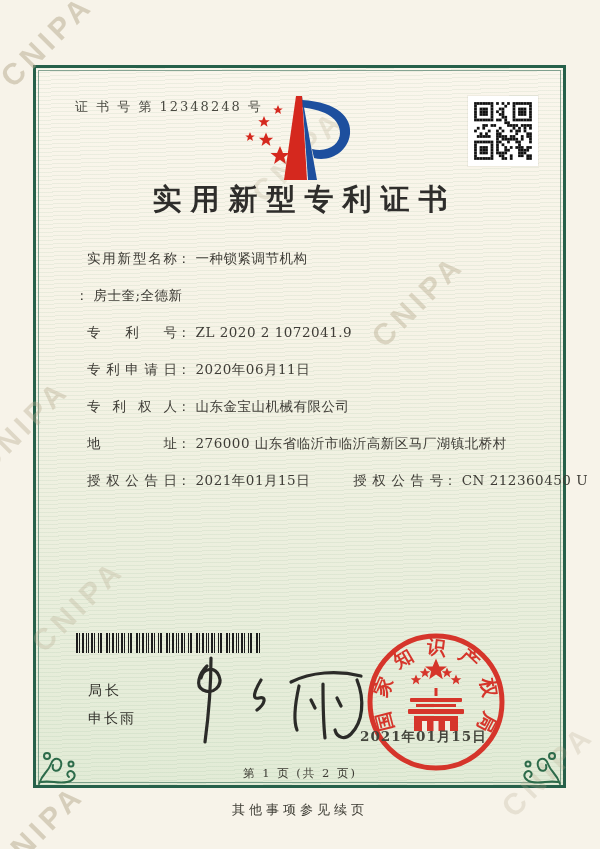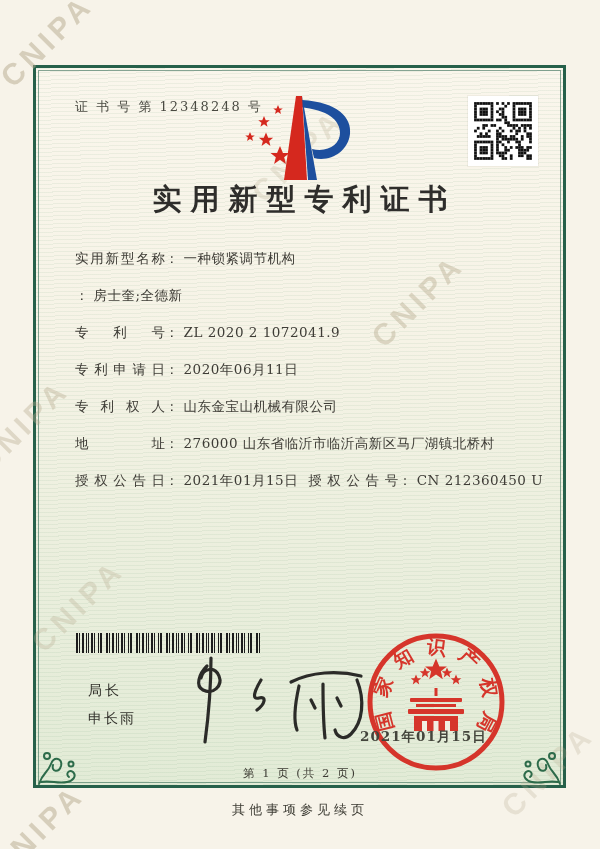--- a/index.html
+++ b/index.html
@@ -22,25 +22,25 @@
   .cert-no{position:absolute;left:75px;top:98px;font-size:13px;letter-spacing:2px;color:#4a4a42;z-index:3;}
   .logo{position:absolute;left:238px;top:92px;z-index:3;}
   .qr{position:absolute;left:468px;top:96px;width:70px;height:70px;background:#fff;
       padding:0;z-index:3;box-shadow:0 0 0 1px rgba(0,0,0,0.04);}
   .title{position:absolute;left:0;top:180px;width:100%;text-align:center;font-size:29px;
          font-weight:700;letter-spacing:9px;text-indent:9px;color:#2e2d2b;z-index:3;}
 
   
   .fields{position:absolute;left:75px;top:247px;width:470px;z-index:3;}
   .field-row{display:flex;margin-bottom:14px;font-size:13.5px;color:#3e3c36;line-height:23px;height:23px;}
-  .f-label{display:inline-block;width:90px;text-align:justify;flex:none;height:23px;overflow:hidden;}
+  .f-label{display:inline-block;width:90px;text-align:justify;flex:none;height:23px;overflow:hidden;margin-left:12px;}
   .f-label::after{content:"";display:inline-block;width:100%;}
   .f-colon{flex:none;margin-right:5px;}
   .f-value{letter-spacing:.5px;white-space:nowrap;}
-  .grant-gap{margin-left:10px;}
+  .grant-gap{margin-left:43px;}
 
   
   .body-text{position:absolute;left:60px;top:492px;width:482px;z-index:3;}
   .body-text p{margin:0 0 2px 0;font-size:12.8px;line-height:1.72;text-indent:2em;
                color:#3b3a33;text-align:justify;}
 
   
   .barcode{position:absolute;left:76px;top:633px;width:186px;height:20px;z-index:3;
     background:
       repeating-linear-gradient(90deg,#1c1c1c 0 2px,rgba(0,0,0,0) 2px 3px,#1c1c1c 3px 4px,rgba(0,0,0,0) 4px 7px,#1c1c1c 7px 8px,rgba(0,0,0,0) 8px 10px,#1c1c1c 10px 11px,rgba(0,0,0,0) 11px 15px),

